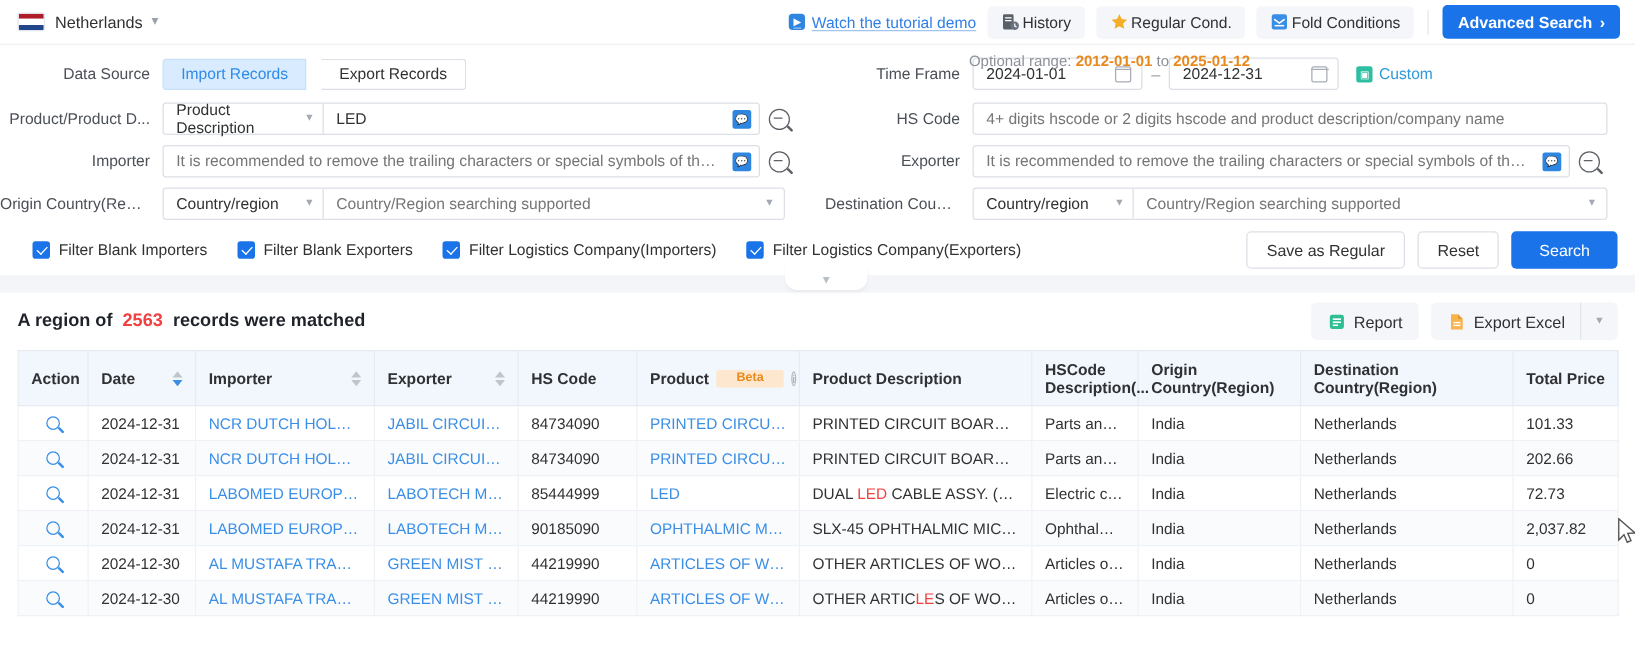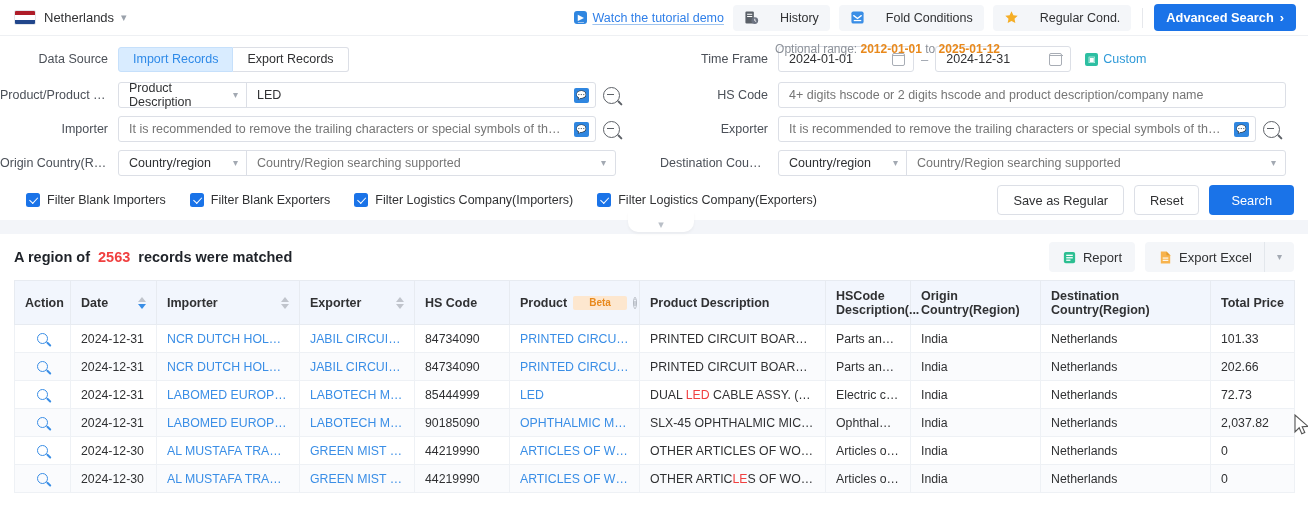--- a/index.html
+++ b/index.html
@@ -39,21 +39,21 @@
     color: #2f7fe8; font-size: 12.5px; cursor: pointer;
     text-decoration: underline; text-underline-offset: 2px;
     text-decoration-color: #9fc4ef;
   }
   .icon-sq {
     width: 13px; height: 13px; border-radius: 3px; background: #2f86e0;
     display: inline-flex; align-items: center; justify-content: center;
     color: #fff; font-size: 8px; flex: none;
   }
   .pill {
-    display: flex; align-items: center; gap: 21px;
+    display: flex; align-items: center; gap: 2px;
     background: #f4f6f9; border-radius: 4px;
     height: 26px; padding: 0 11px; font-size: 12.5px; color: #303133;
     cursor: pointer; white-space: nowrap;
   }
   .divider-v { width: 1px; height: 20px; background: #e6e8ec; margin: 0 2px; }
   .btn-primary-lg {
     background: #1a73e8; color: #fff; border-radius: 4px;
     height: 27px; padding: 0 12px; display: flex; align-items: center; gap: 6px;
     font-size: 12.8px; font-weight: bold; cursor: pointer; white-space: nowrap;
   }
@@ -69,24 +69,24 @@
 
   .row { display: flex; align-items: center; height: 34px; }
   .col-left { width: 660px; display: flex; align-items: center; }
   .col-right { width: 648px; display: flex; align-items: center; }
 
   .lbl {
     font-size: 12.5px; color: #4b5058; text-align: right;
     padding-right: 10px; white-space: nowrap; overflow: hidden;
     text-overflow: ellipsis; flex: none;
   }
-  .lbl-l { width: 118px; }
+  .lbl-l { width: 130px; }
   .lbl-r { width: 118px; }
 
-  .seg { display: flex; height: 25px; }
+  .seg { display: flex; height: 25px; gap: 12px; }
   .seg div {
     border: 1px solid #dcdfe6; padding: 0 14px; display: flex;
     align-items: center; font-size: 12.5px; cursor: pointer; background: #fff;
   }
   .seg div:first-child { border-radius: 3px 0 0 3px; }
   .seg div:last-child { border-radius: 0 3px 3px 0; border-left: none; }
   .seg div.active { background: #d9ecff; color: #2f8ae8; border-color: #c6e0fb; }
 
   .field {
     height: 26px; border: 1px solid #dcdfe6; border-radius: 3px;
@@ -279,31 +279,31 @@
           <rect x="1.5" y="1.5" width="9" height="13" rx="1.2" fill="#5a6068"></rect>
           <rect x="3.3" y="4" width="5.5" height="1.1" fill="#fff"></rect>
           <rect x="3.3" y="6.4" width="5.5" height="1.1" fill="#fff"></rect>
           <circle cx="11.5" cy="11.3" r="3.6" fill="#6b7280"></circle>
           <path d="M11.5 9.3v2.1l1.5 .9" stroke="#fff" stroke-width="1" fill="none"></path>
         </svg>
         <span>History</span>
       </div>
       <div class="pill">
         <svg class="gi" viewBox="0 0 16 16">
+          <path d="M8 1.3l2 4.2 4.6.6-3.4 3.2.9 4.6L8 11.7 3.9 13.9l.9-4.6L1.4 6.1 6 5.5z" fill="#f5ae27"></path>
+        </svg>
+        <span>Regular Cond.</span>
+      </div>
+      <div class="pill">
+        <svg class="gi" viewBox="0 0 16 16">
           <rect x="1.5" y="1.5" width="13" height="13" rx="2" fill="#3a8ee6"></rect>
           <path d="M4 6l4 3 4-3" stroke="#fff" stroke-width="1.4" fill="none" stroke-linecap="round"></path>
           <rect x="4" y="10.6" width="8" height="1.3" fill="#fff"></rect>
         </svg>
         <span>Fold Conditions</span>
-      </div>
-      <div class="pill">
-        <svg class="gi" viewBox="0 0 16 16">
-          <path d="M8 1.3l2 4.2 4.6.6-3.4 3.2.9 4.6L8 11.7 3.9 13.9l.9-4.6L1.4 6.1 6 5.5z" fill="#f5ae27"></path>
-        </svg>
-        <span>Regular Cond.</span>
       </div>
       <div class="divider-v"></div>
       <div class="btn-primary-lg">
         <span>Advanced Search</span>
         <span>›</span>
       </div>
     </div>
   </div>
 
   <div class="panel">

